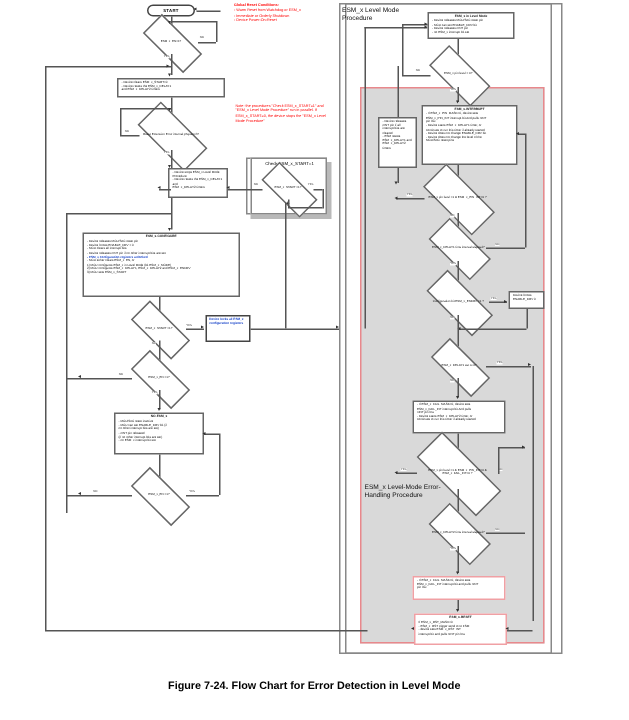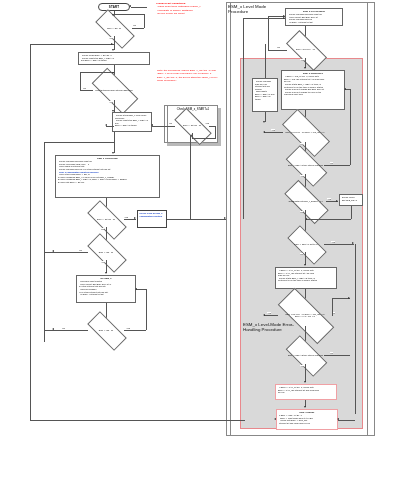--- a/index.html
+++ b/index.html
@@ -414,14 +414,15 @@
     <span class="hd">ESM_x-RESET</span>
     <span class="li">If ESM_x_RST_MASK=0</span>
     <span class="li">- ESM_x_RST trigger send to to FSM</span>
     <span class="li">- device sets ESM_x_RST_INT</span>
     <span class="li">interrupt bit and pulls nINT pin low</span>
   </div>
   <div class="abs ar ar-l" style="left:274px;top:418.2px;"></div>
   <div class="abs ln lnh" style="left:338px;top:419.7px;width:17px;"></div>
   <div class="abs ar ar-l" style="left:337px;top:418.2px;"></div>
 
+  <div class="caption">Figure 7-24. Flow Chart for Error Detection in Level Mode</div>
 
 </div>
 
 </body></html>

